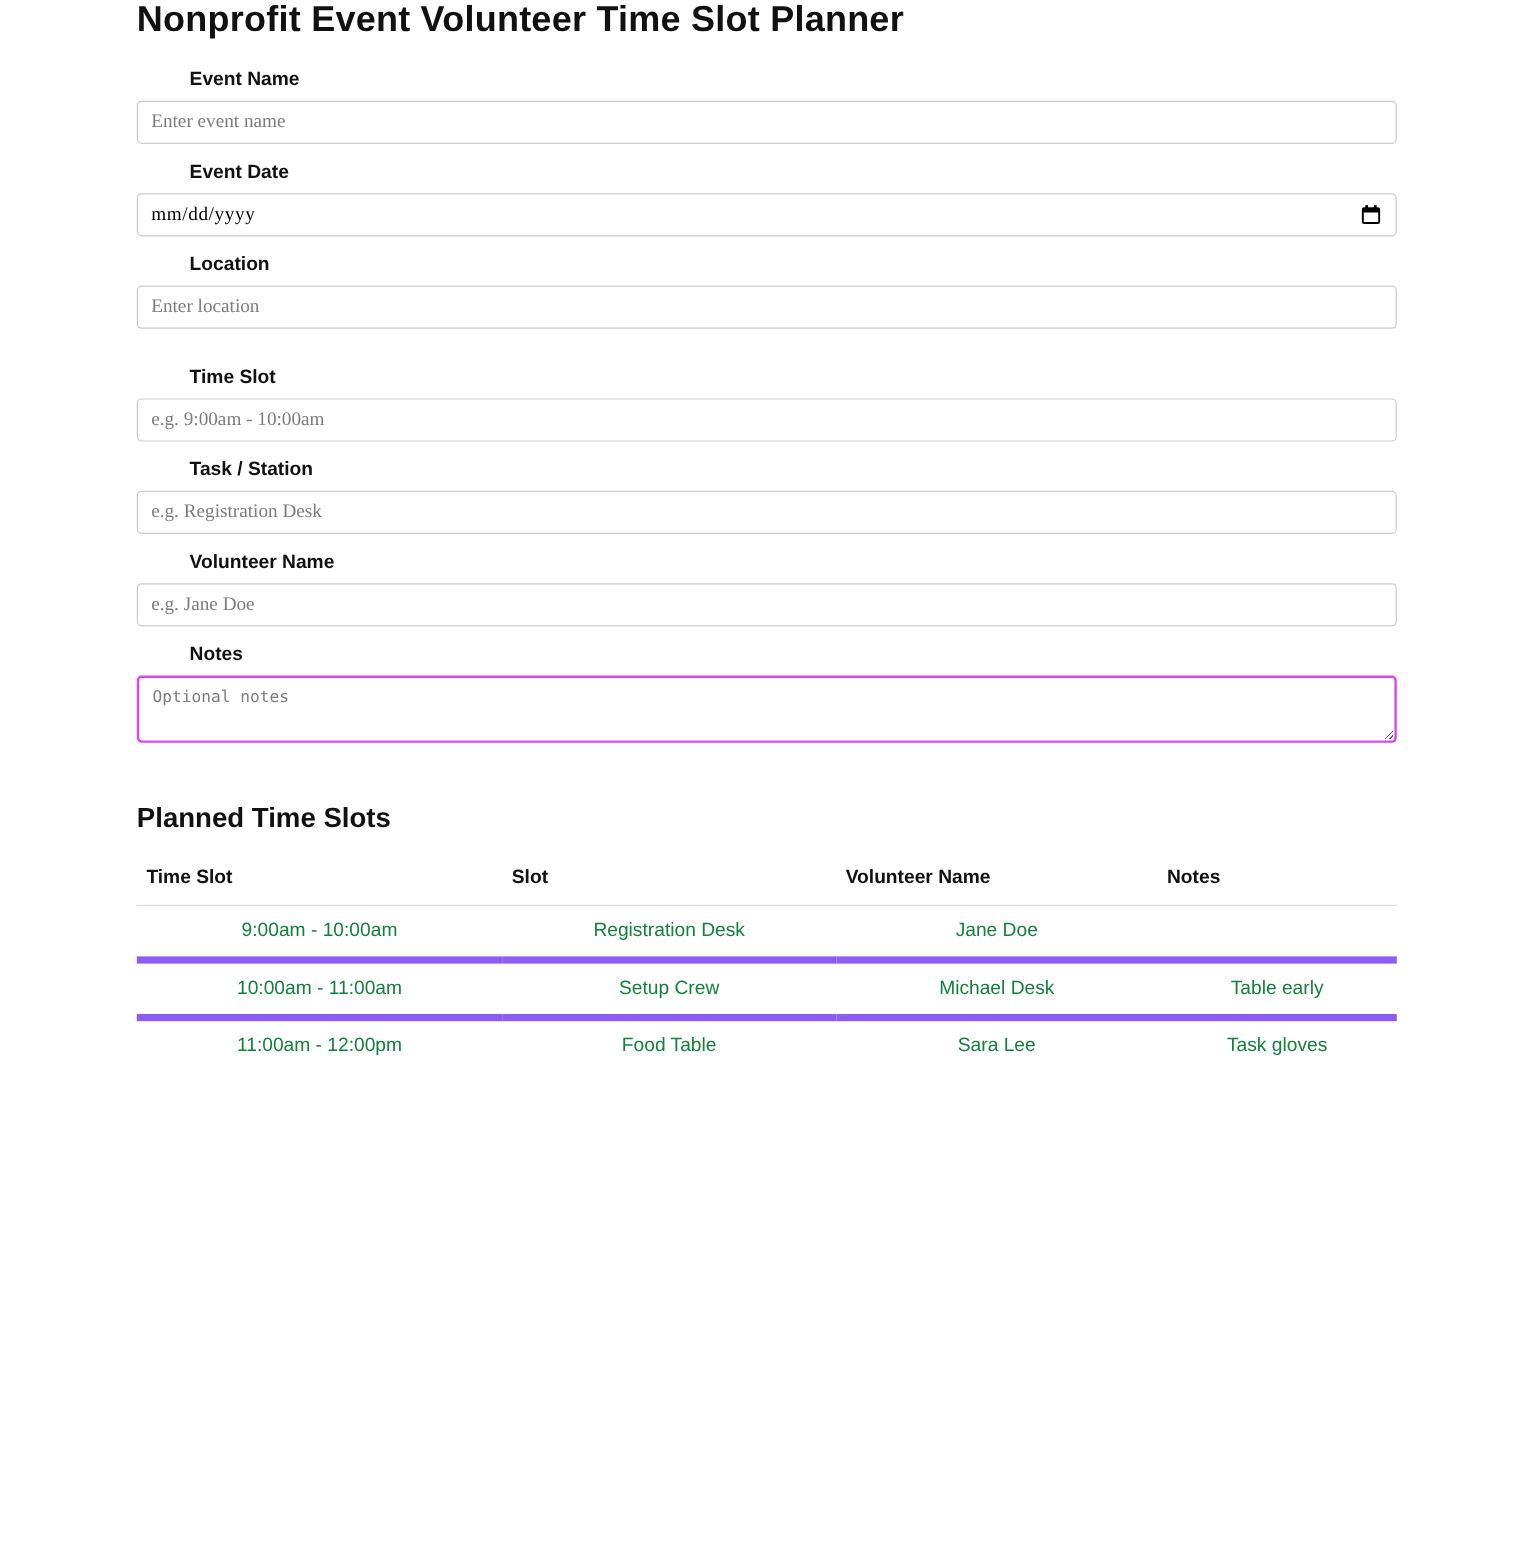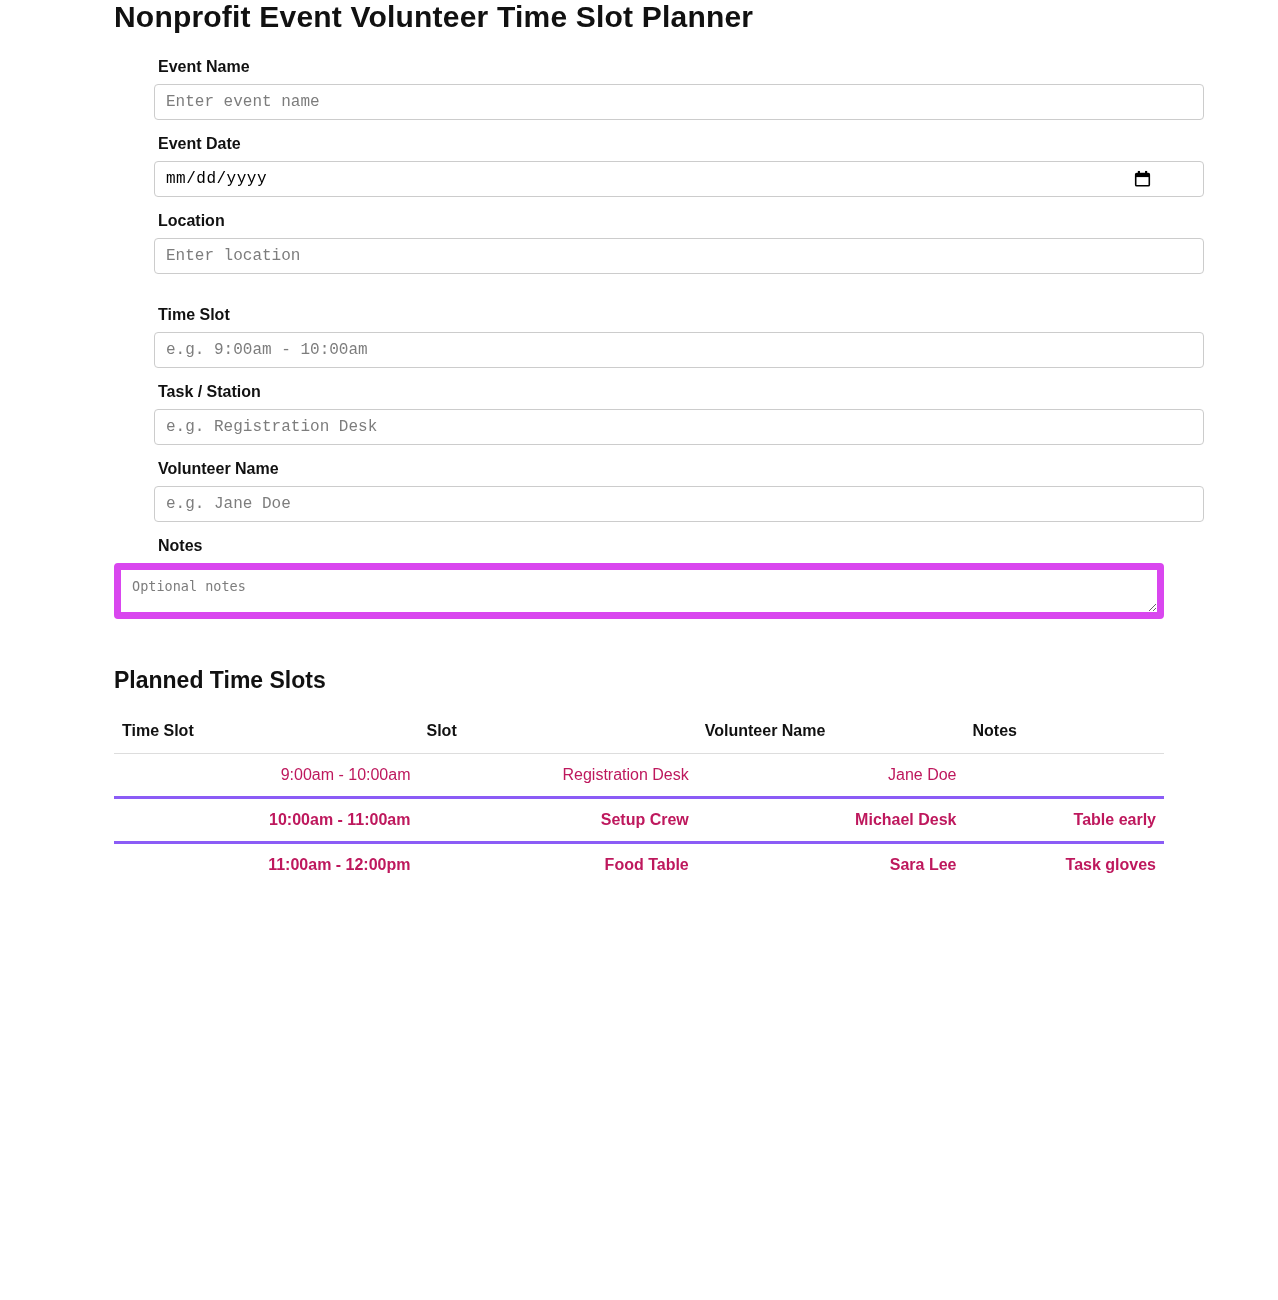--- a/index.html
+++ b/index.html
@@ -30,43 +30,42 @@
     margin-left: 44px;
   }
   .field input[type="text"],
   .field .date-input {
     width: 100%;
     height: 36px;
     border: 1px solid #ccc;
     border-radius: 4px;
     padding: 0 11px;
     font-size: 16px;
-    font-family: Liberation Mono, monospace;
+    font-family: Liberation Serif, serif;
     color: #000;
     background: #fff;
     outline: none;
-    margin-left: 40px;
   }
   .field input::placeholder,
   .field textarea::placeholder { color: #7d7d7d; opacity: 1; }
   .date-wrap { position: relative; }
   .date-input { letter-spacing: 0.5px; padding-right: 40px; }
   .cal-icon {
     position: absolute;
     right: 13px; top: 50%;
     transform: translateY(-50%);
     width: 17px; height: 17px;
     cursor: pointer;
     display: inline-flex;
   }
   .section-gap { margin-top: 32px; }
   .field textarea {
     width: 100%;
     height: 56px;
-    border: 7px solid #d946ef;
+    border: 2px solid #d946ef;
     border-radius: 4px;
     padding: 8px 11px;
     font-family: "DejaVu Sans Mono", monospace;
     font-size: 13.5px;
     color: #be185d;
     resize: both;
     outline: none;
   }
   h2.table-title {
     font-size: 23px;
@@ -85,25 +84,25 @@
   table.slots col.c3 { width: 25.5%; }
   table.slots col.c4 { width: 19%; }
   table.slots th {
     text-align: left;
     font-weight: 700;
     padding: 12px 8px 13px 8px;
     border-bottom: 1px solid #ddd;
     color: #111;
   }
   table.slots td {
-    text-align: right;
+    text-align: center;
     padding: 12px 8px;
-    color: #be185d;
+    color: #15803d;
   }
-  table.slots tbody tr:not(:first-child) td { border-top: 3px solid #8b5cf6; font-weight: bold; }
+  table.slots tbody tr:not(:first-child) td { border-top: 6px solid #8b5cf6; }
 </style>
 </head>
 <body>
 
 <div class="container">
 
   <h1 class="page-title">Nonprofit Event Volunteer Time Slot Planner</h1>
 
   <div class="field">
     <label>Event Name</label>

